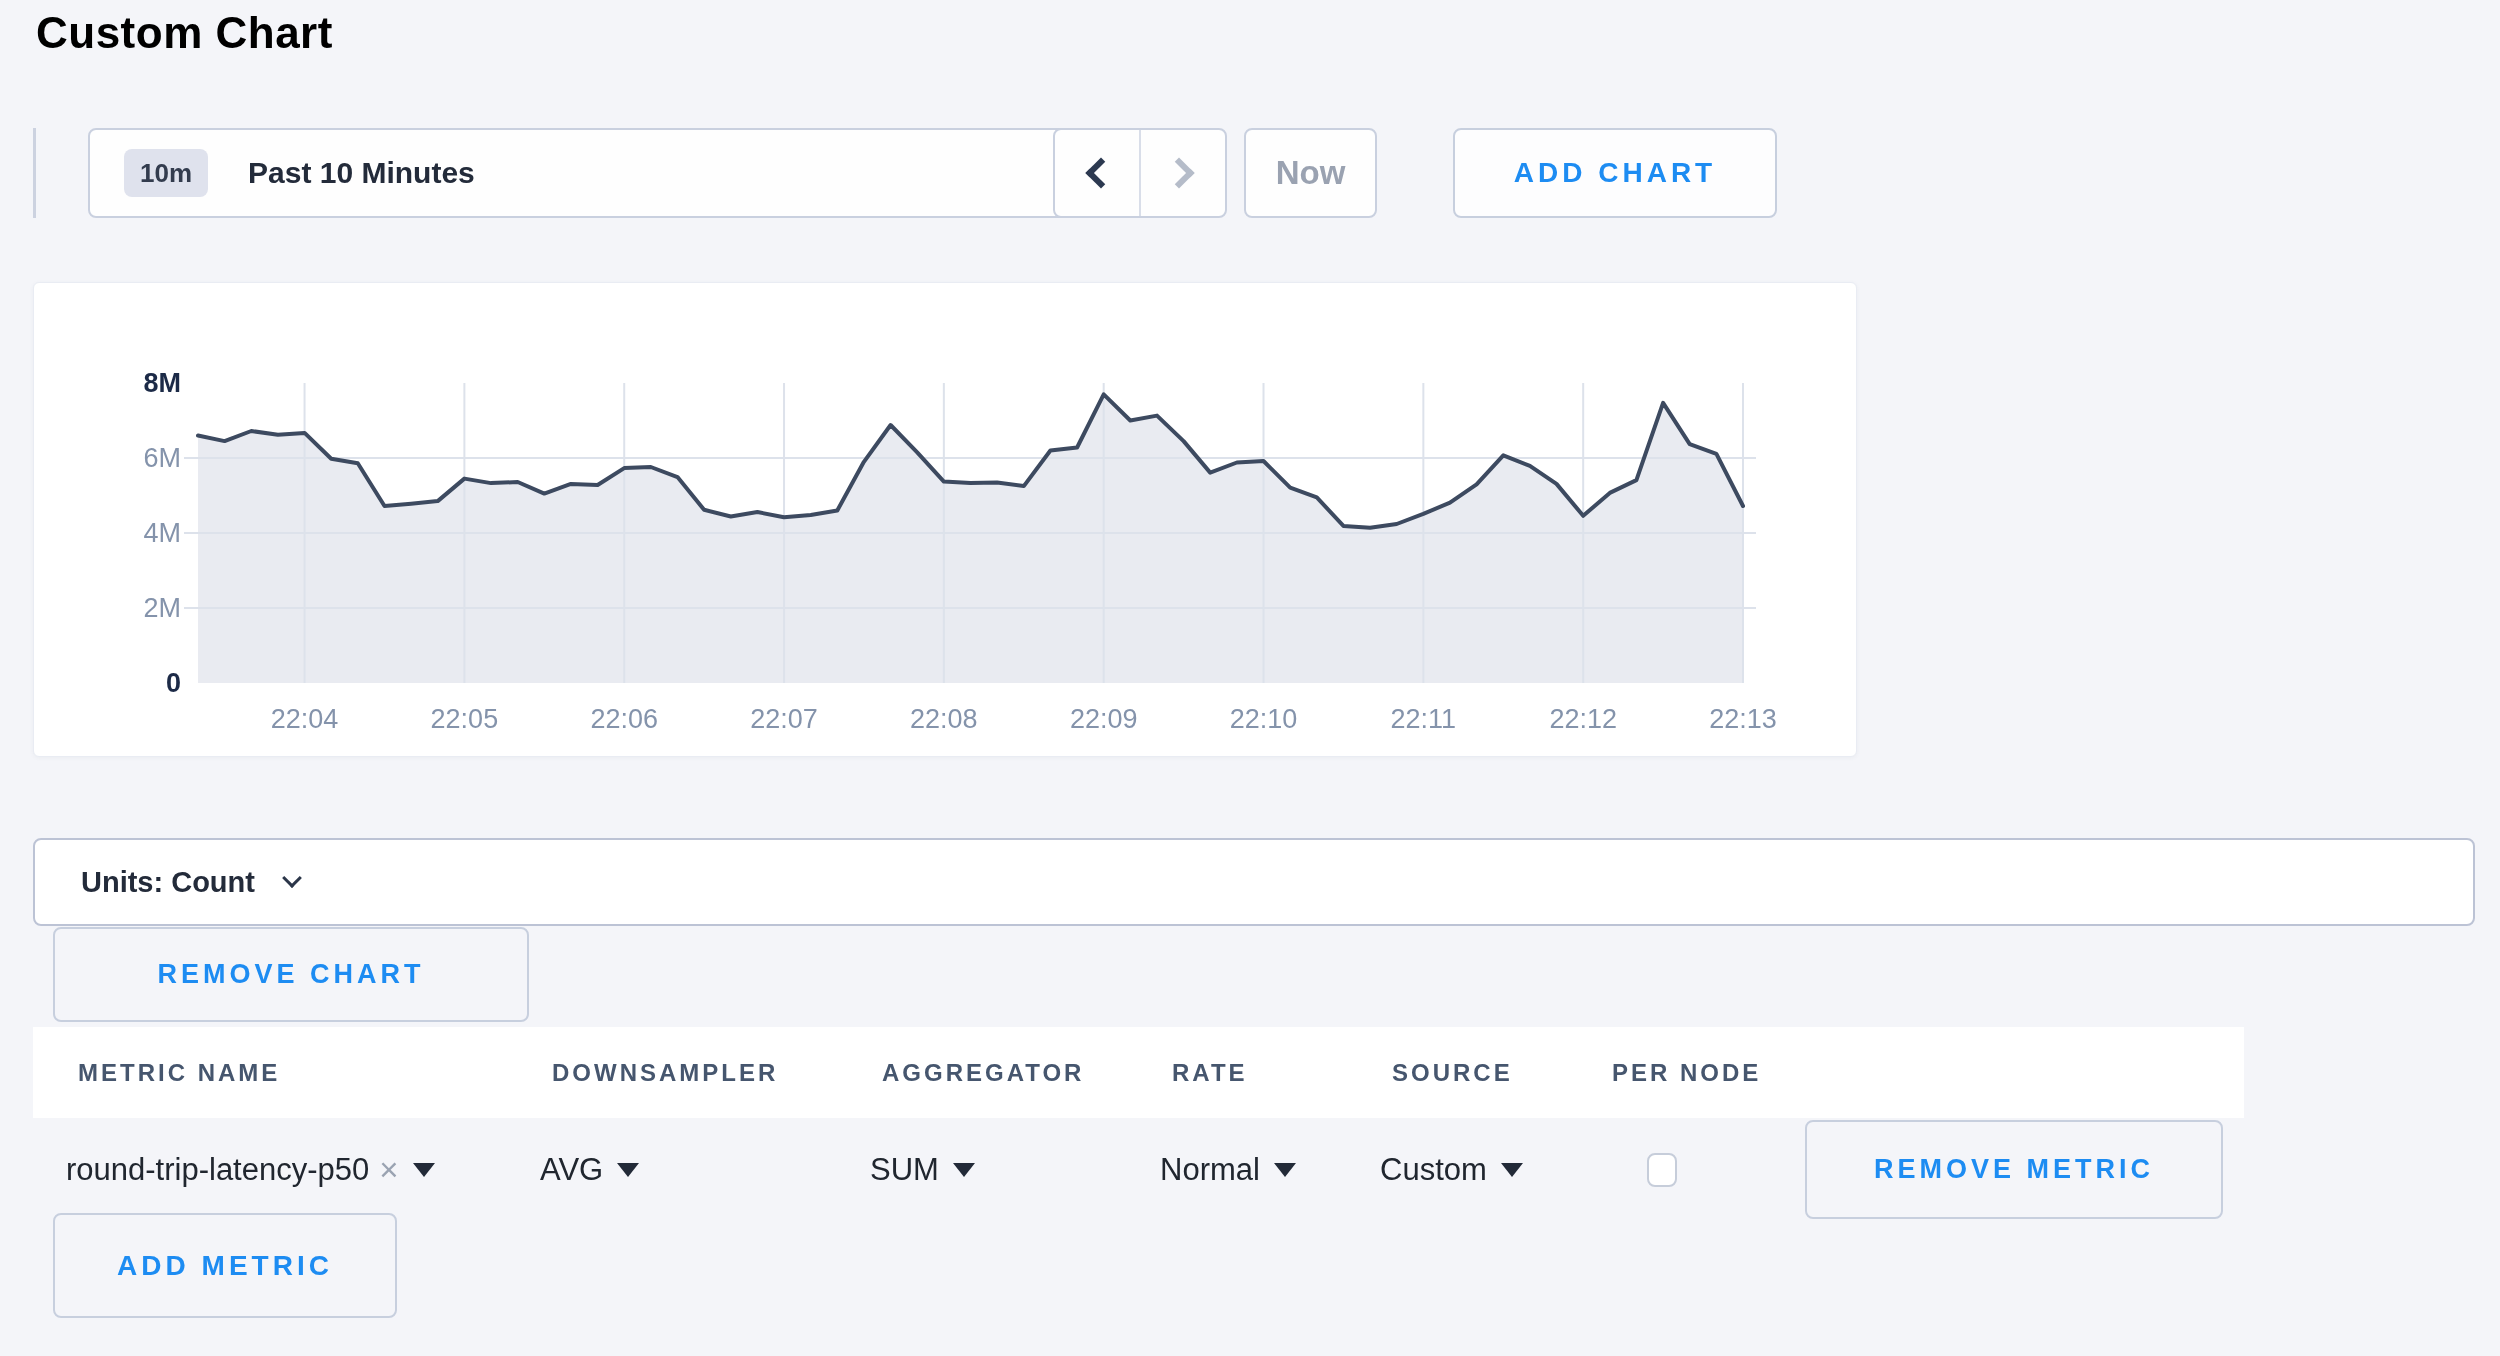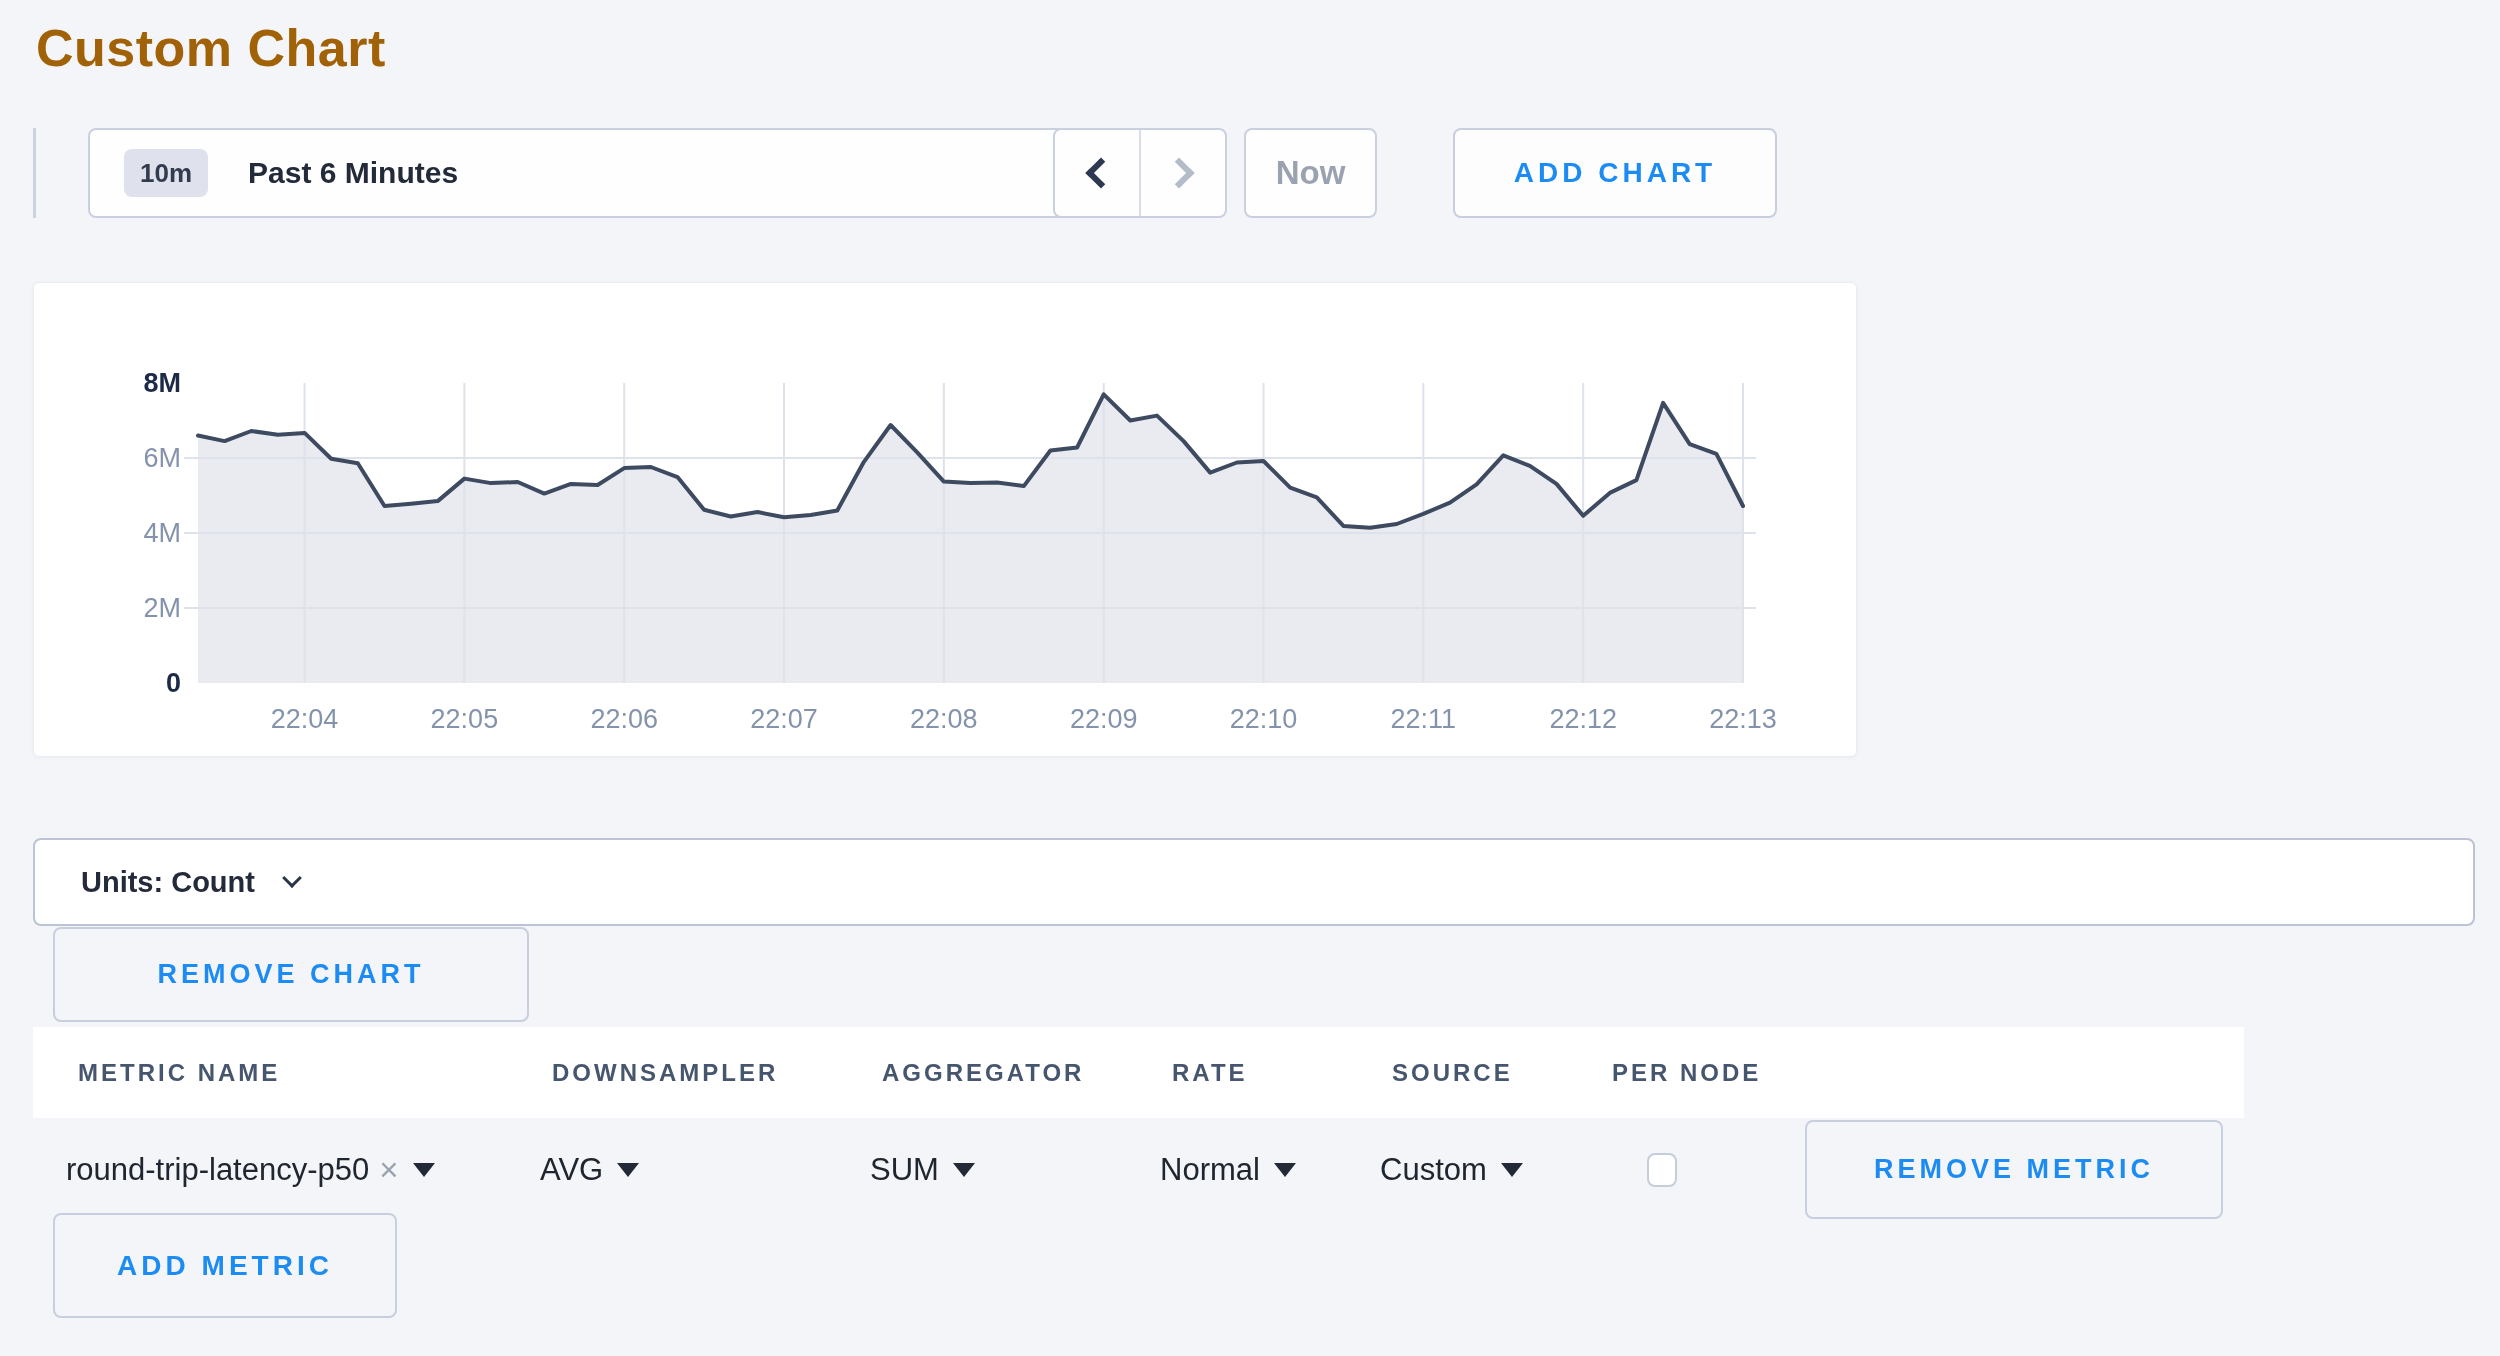--- a/index.html
+++ b/index.html
@@ -8,22 +8,22 @@
     font-family:"Liberation Sans", sans-serif;
     background:#f4f5f9;
     position:relative;
     overflow:hidden;
     color:#232b3a;
   }
   .abs { position:absolute; }
 
   
   #page-title {
-    left:36px; top:18px;
-    font-size:52px; font-weight:700; color:#a16207;
+    left:36px; top:8px;
+    font-size:44px; font-weight:700; color:#000000;
     letter-spacing:.5px;
   }
 
   
   #toolbar-accent { left:33px; top:128px; width:3px; height:90px; background:#ccd2e0; }
 
   .ctl {
     height:90px; border:2px solid #c9d0df; border-radius:8px;
     background:#fefefe; display:flex; align-items:center;
   }
@@ -117,21 +117,21 @@
 </style>
 </head>
 <body>
 
 <div class="abs" id="page-title">Custom Chart</div>
 
 <div class="abs" id="toolbar-accent"></div>
 
 <div class="abs ctl" id="time-dropdown">
   <span id="time-badge">10m</span>
-  <span id="time-label">Past 6 Minutes</span>
+  <span id="time-label">Past 10 Minutes</span>
   <span class="flex-sp"></span>
   <span class="chev-down"></span>
 </div>
 
 <div class="abs ctl" id="pager">
   <button class="pager-cell">
     <span class="chev-big chev-left"></span>
   </button>
   <span id="pager-divider"></span>
   <button class="pager-cell">

